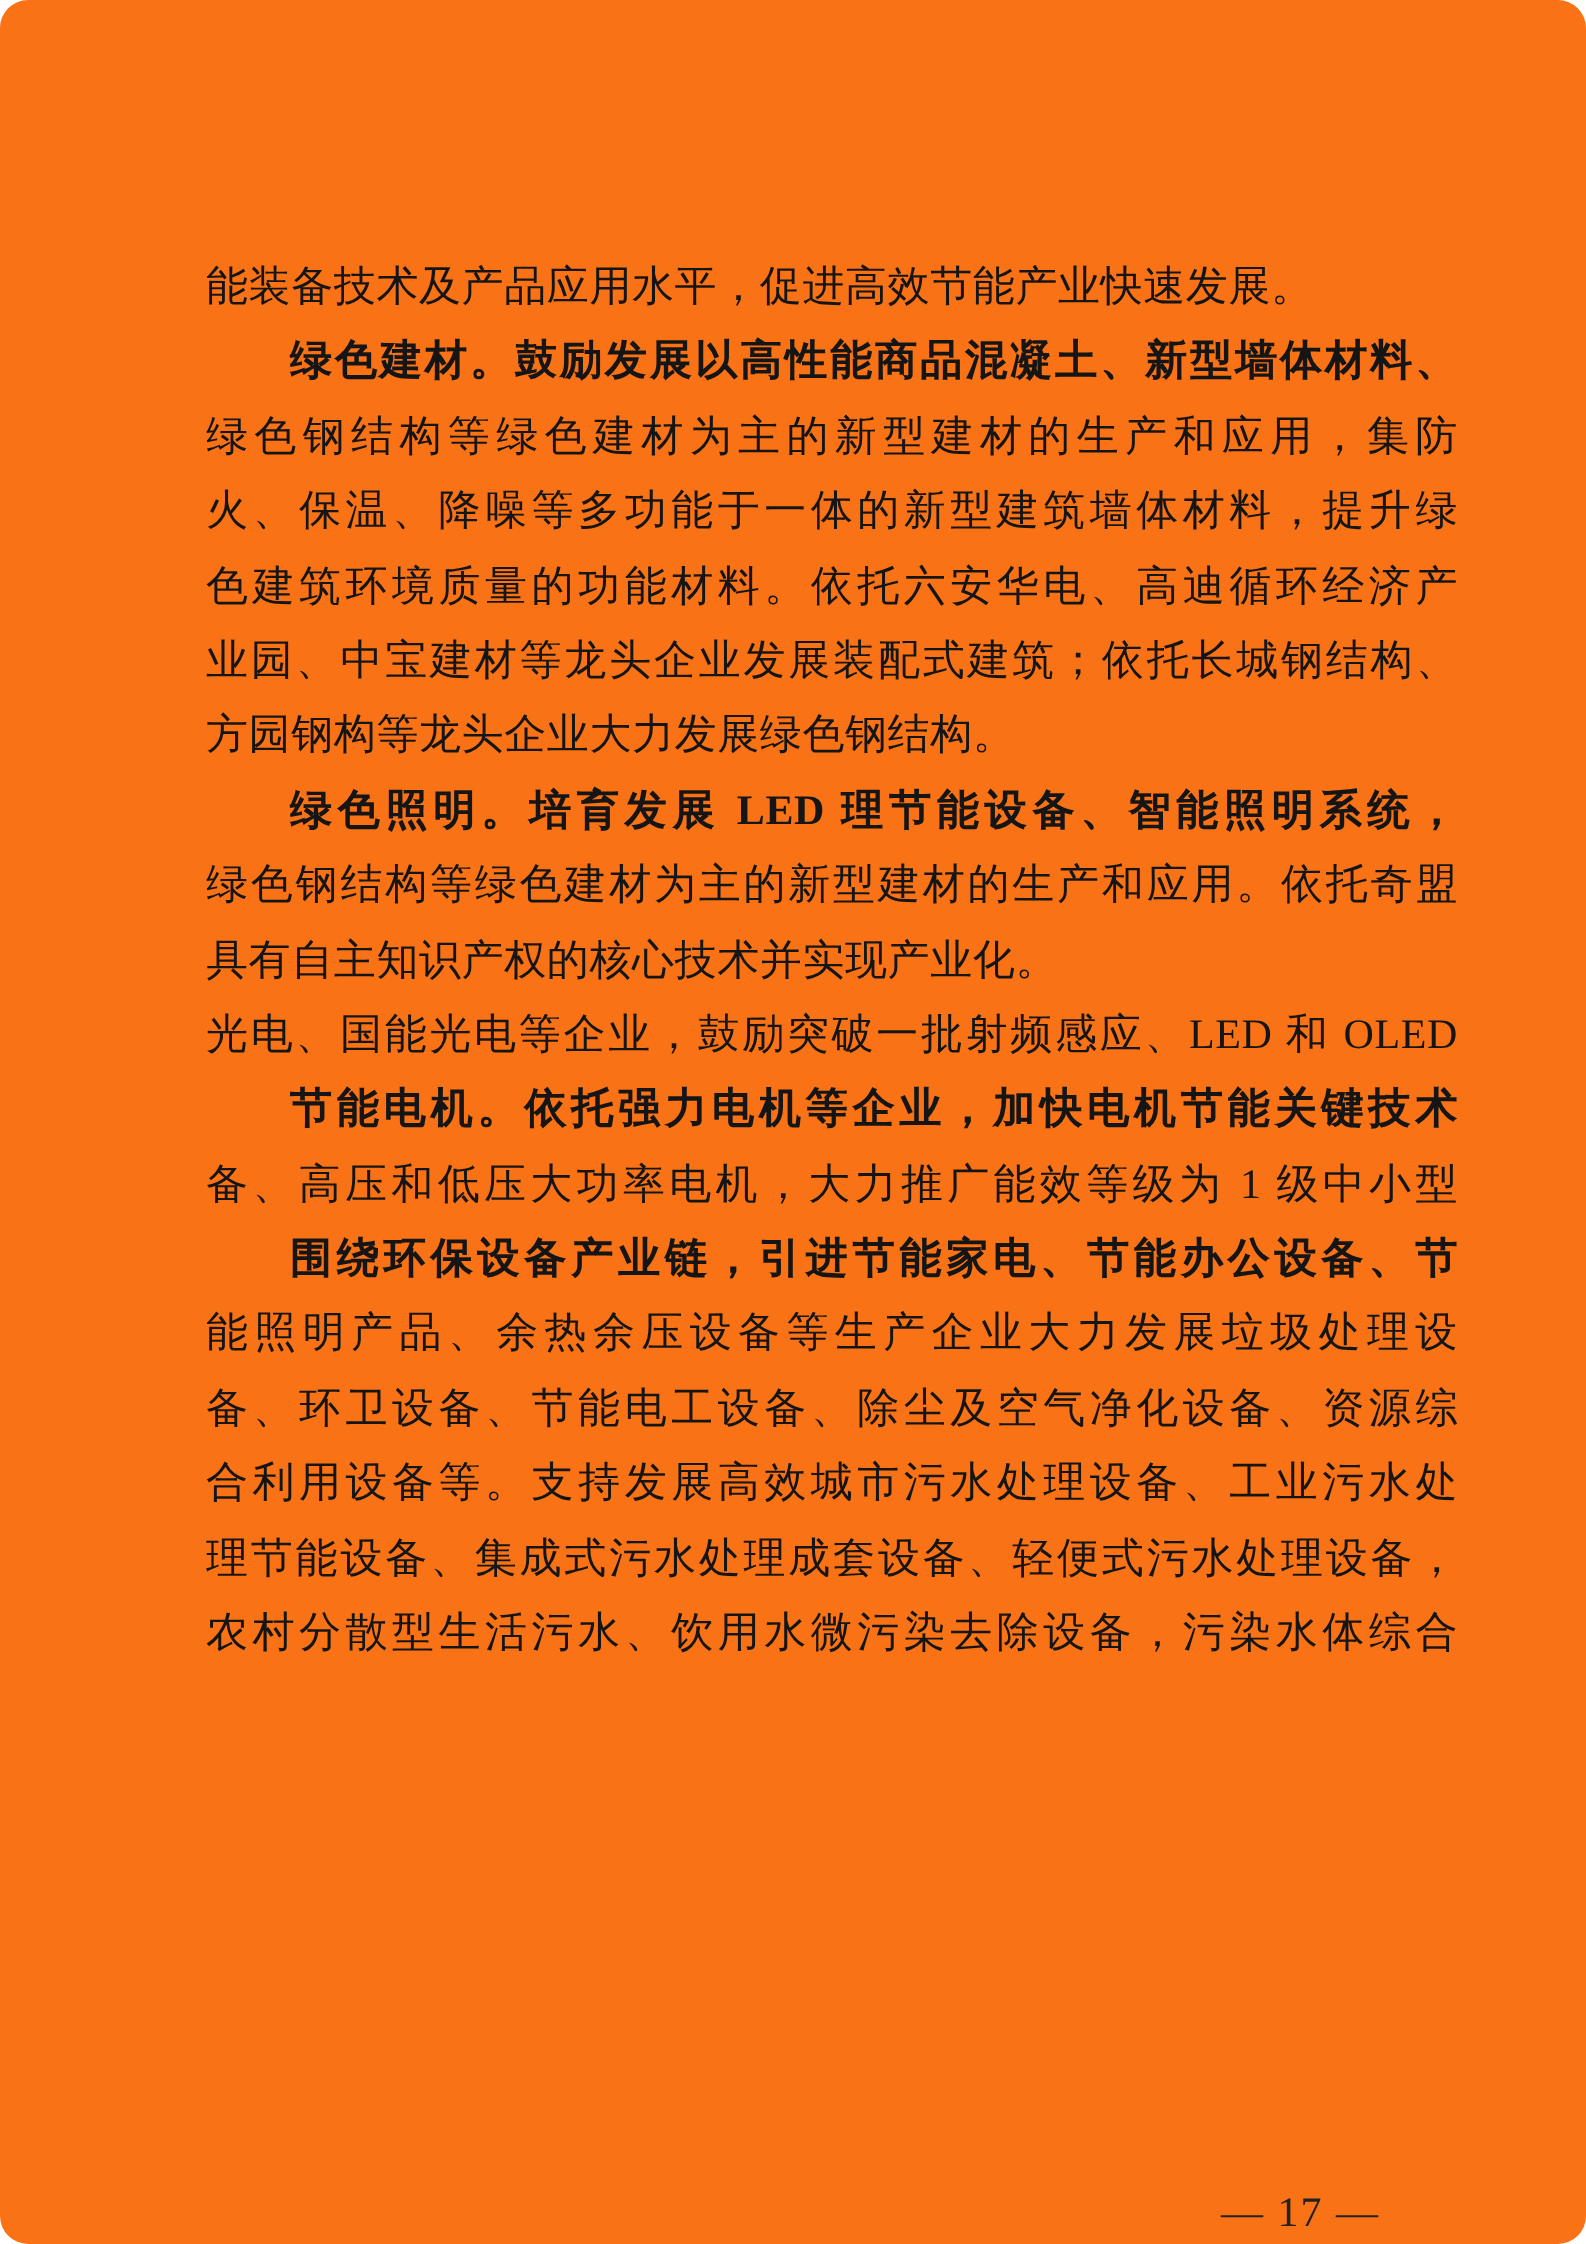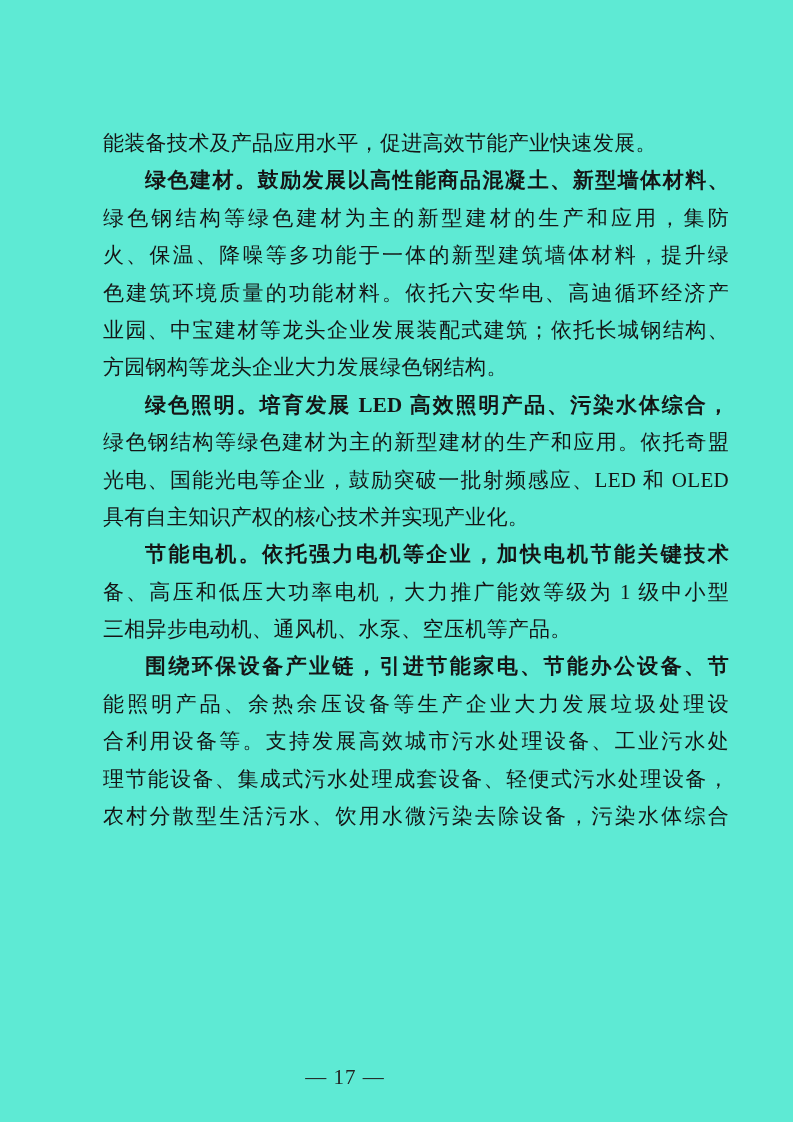--- a/index.html
+++ b/index.html
@@ -11,21 +11,22 @@
     height: 1122px;
     background: #ffffff;
     position: relative;
     overflow: hidden;
     font-family: "Liberation Serif", "DejaVu Serif", serif;
     color: #151515;
   }
   .doc-page {
     position: absolute;
     inset: 0;
-    background: #5eead4;
+    background: #f97316;
+    border-radius: 14px;
   }
   .text-block {
     position: absolute;
     left: 103px;
     top: 125px;
     width: 626px;
     font-size: 21px;
     line-height: 37.4px;
     letter-spacing: 0.3px;
   }
@@ -40,49 +41,49 @@
   }
   .line.indent {
     text-indent: 42px;
     font-weight: bold;
   }
   .line.bold {
     font-weight: bold;
   }
   .page-footer {
     position: absolute;
-    top: 1065px;
+    top: 1094px;
     left: 0;
     width: 690px;
-    text-align: center;
+    text-align: right;
     font-size: 21px;
     letter-spacing: 1px;
     color: #222222;
   }
 </style>
 </head>
 <body>
 
 <div class="doc-page">
   <div class="text-block">
       <div class="line">能装备技术及产品应用水平，促进高效节能产业快速发展。</div>
       <div class="line indent justify">绿色建材。鼓励发展以高性能商品混凝土、新型墙体材料、</div>
       <div class="line justify">绿色钢结构等绿色建材为主的新型建材的生产和应用，集防</div>
       <div class="line justify">火、保温、降噪等多功能于一体的新型建筑墙体材料，提升绿</div>
       <div class="line justify">色建筑环境质量的功能材料。依托六安华电、高迪循环经济产</div>
       <div class="line justify">业园、中宝建材等龙头企业发展装配式建筑；依托长城钢结构、</div>
       <div class="line">方园钢构等龙头企业大力发展绿色钢结构。</div>
-      <div class="line indent justify">绿色照明。培育发展 LED 高效照明产品、污染水体综合，</div>
+      <div class="line indent justify">绿色照明。培育发展 LED 理节能设备、智能照明系统，</div>
       <div class="line justify">绿色钢结构等绿色建材为主的新型建材的生产和应用。依托奇盟</div>
+      <div class="line">具有自主知识产权的核心技术并实现产业化。</div>
       <div class="line justify">光电、国能光电等企业，鼓励突破一批射频感应、LED 和 OLED</div>
-      <div class="line">具有自主知识产权的核心技术并实现产业化。</div>
       <div class="line indent justify">节能电机。依托强力电机等企业，加快电机节能关键技术</div>
       <div class="line justify">备、高压和低压大功率电机，大力推广能效等级为 1 级中小型</div>
-      <div class="line">三相异步电动机、通风机、水泵、空压机等产品。</div>
       <div class="line indent justify">围绕环保设备产业链，引进节能家电、节能办公设备、节</div>
       <div class="line justify">能照明产品、余热余压设备等生产企业大力发展垃圾处理设</div>
+      <div class="line justify">备、环卫设备、节能电工设备、除尘及空气净化设备、资源综</div>
       <div class="line justify">合利用设备等。支持发展高效城市污水处理设备、工业污水处</div>
       <div class="line justify">理节能设备、集成式污水处理成套设备、轻便式污水处理设备，</div>
       <div class="line justify">农村分散型生活污水、饮用水微污染去除设备，污染水体综合</div>
     </div>
 
   <div class="page-footer">— 17 —</div>
 </div>
 
 </body></html>

